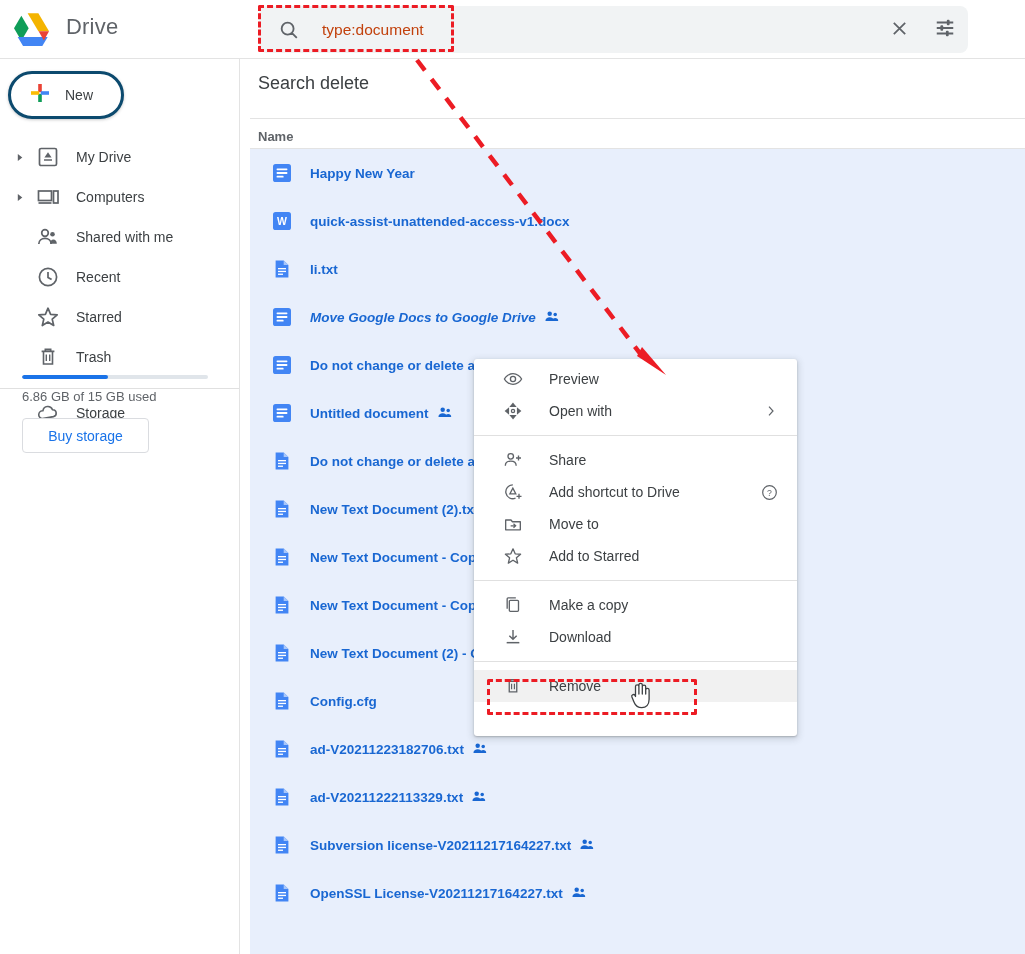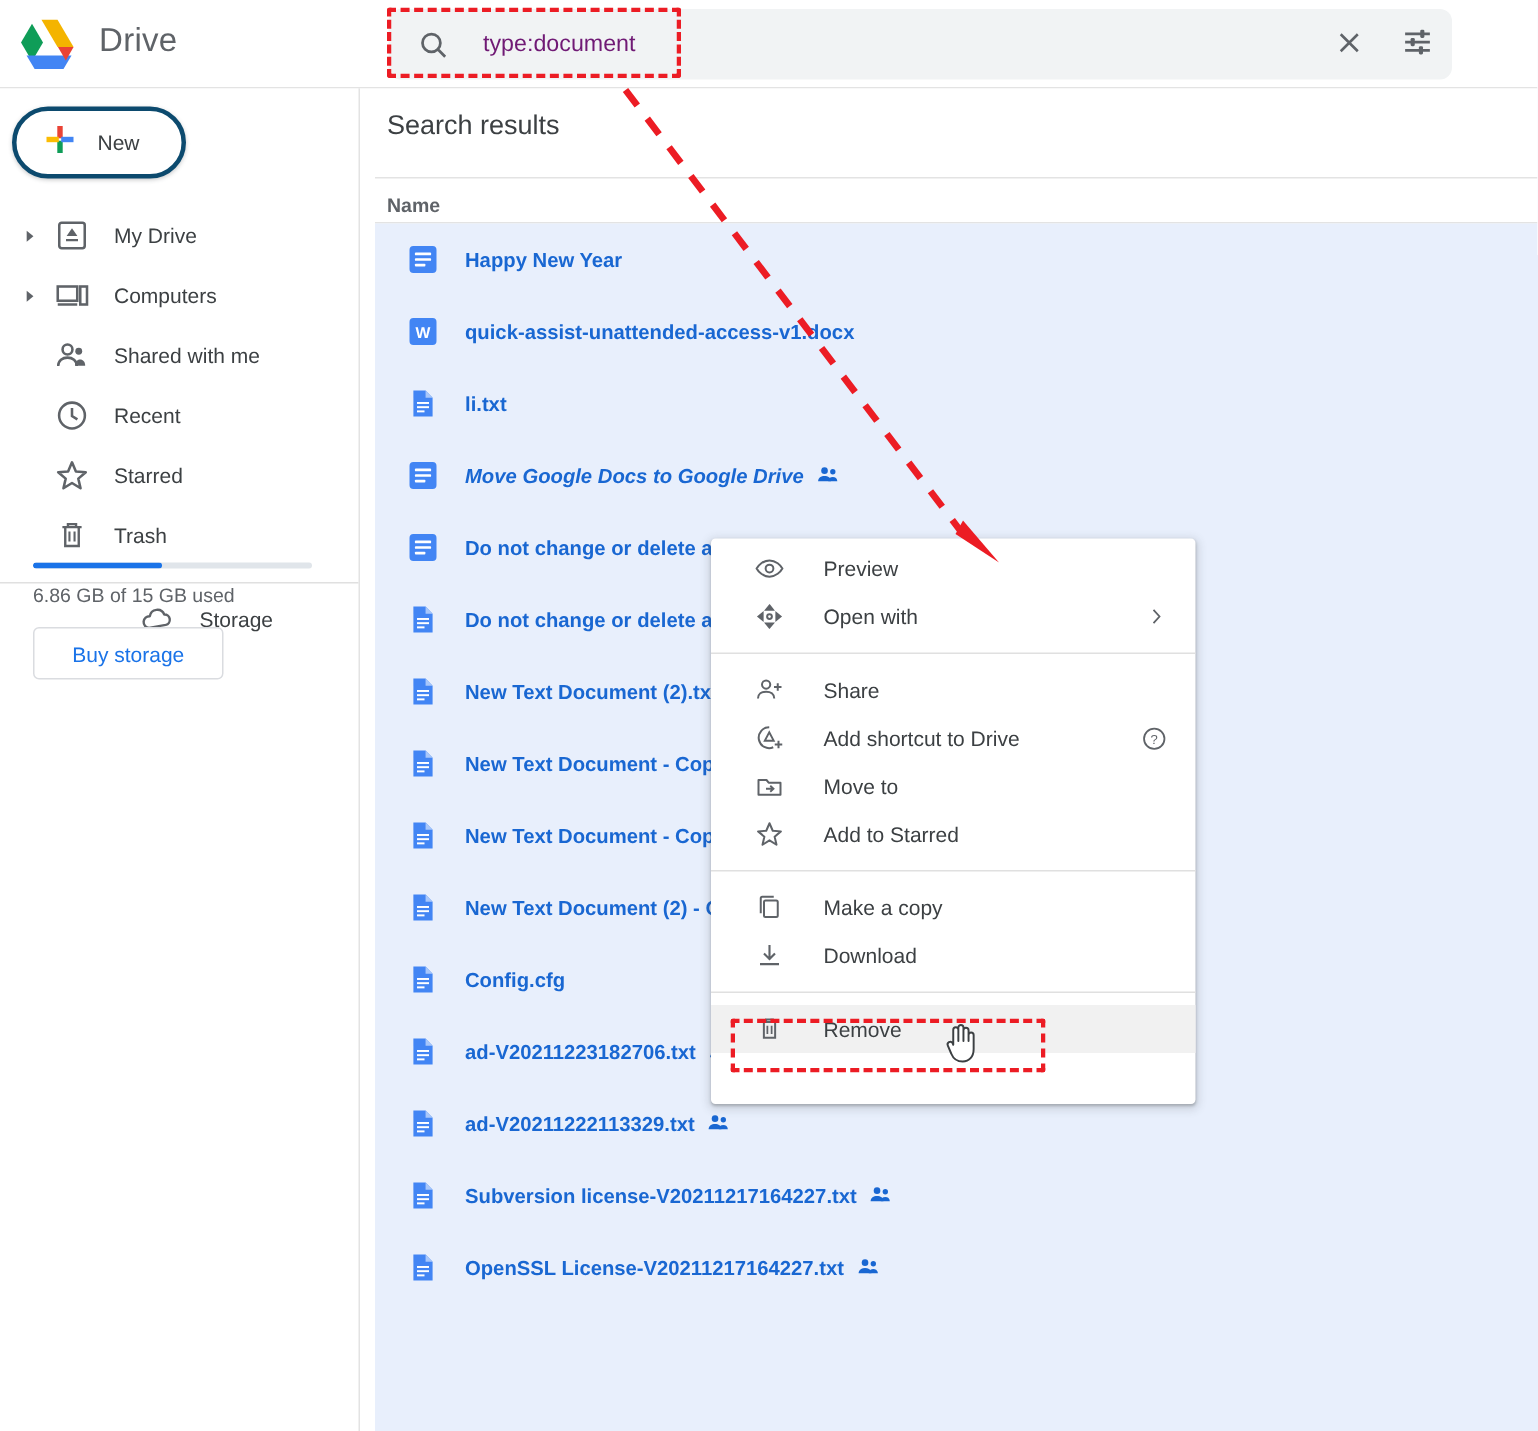--- a/index.html
+++ b/index.html
@@ -28,21 +28,21 @@
   .searchwrap {
     position: absolute; left: 259px; top: 6px;
     width: 709px; height: 47px;
     background: #f1f3f4; border-radius: 8px;
     display: flex; align-items: center;
   }
   .search-icon { margin-left: 19px; width: 22px; height: 22px; flex: none; }
   .search-input {
     flex: 1; border: none; outline: none; background: transparent;
     font-family: "Liberation Sans", sans-serif;
-    font-size: 15.5px; color: #701a75; margin-left: 22px; padding: 0;
+    font-size: 15.5px; color: #c2410c; margin-left: 22px; padding: 0;
   }
   .search-btn {
     width: 46px; height: 46px; flex: none; border: none; background: transparent;
     display: flex; align-items: center; justify-content: center; cursor: pointer;
   }
   .topbar-divider {
     position: absolute; left: 0; top: 58px; width: 1025px; height: 1px; background: #e3e3e3;
   }
 
   
@@ -61,21 +61,21 @@
     cursor: pointer; padding-left: 4px;
   }
   .nav-caret {
     width: 24px; display: flex; align-items: center; justify-content: center;
     margin-left: 4px; flex: none;
   }
   .nav-caret.empty { visibility: hidden; }
   .nav-icon { width: 24px; height: 24px; flex: none; margin-left: 4px; }
   .nav-label { font-size: 14px; color: #3c4043; margin-left: 16px; }
   .nav-sep { margin: 11px 0 0 0; height: 1px; background: #e0e0e0; width: 239px; }
-  .storage-row { height: 48px; display: flex; align-items: center; justify-content: center; }
+  .storage-row { height: 48px; display: flex; align-items: center; }
   .bar-track {
     position: absolute; left: 22px; top: 316px; width: 186px; height: 4px;
     background: #e0e5ea; border-radius: 2px; overflow: hidden;
   }
   .bar-fill { height: 4px; background: #1a73e8; border-radius: 2px; }
   .storage-text {
     position: absolute; left: 22px; top: 330px; font-size: 13px; color: #5f6368;
   }
   .buy-btn {
     position: absolute; left: 22px; top: 359px; width: 127px; height: 35px;
@@ -304,21 +304,21 @@
 
     <div class="bar-track">
       <div class="bar-fill" id="storage-fill" style="width: 46%; background: rgb(26, 115, 232);"></div>
     </div>
     <div class="storage-text">6.86 GB of 15 GB used</div>
     <button class="buy-btn">Buy storage</button>
   </div>
   <div class="sidebar-vrule"></div>
 
   <div class="main">
-    <div class="results-title">Search results</div>
+    <div class="results-title">Search delete</div>
     <div class="hrule-1"></div>
     <div class="col-name">Name</div>
     <div class="hrule-2"></div>
 
     <div class="filelist" id="filelist">
         <div class="file-row">
           <span class="file-icon"><svg viewBox="0 0 20 20" width="20" height="20">
               <rect x="1" y="1" width="18" height="18" rx="2.6" fill="#4285f4"></rect>
               <g fill="#fff">
                 <rect x="4.6" y="5.4" width="10.8" height="1.8" rx=".6"></rect>
@@ -367,20 +367,37 @@
         <div class="file-row">
           <span class="file-icon"><svg viewBox="0 0 20 20" width="20" height="20">
               <rect x="1" y="1" width="18" height="18" rx="2.6" fill="#4285f4"></rect>
               <g fill="#fff">
                 <rect x="4.6" y="5.4" width="10.8" height="1.8" rx=".6"></rect>
                 <rect x="4.6" y="9.1" width="10.8" height="1.8" rx=".6"></rect>
                 <rect x="4.6" y="12.8" width="7" height="1.8" rx=".6"></rect>
               </g>
             </svg></span>
           <span class="file-name" style="color: rgb(25, 103, 210);">Do not change or delete anything here</span>
+          <span class="shared-icon"><svg viewBox="0 0 18 18" width="16" height="16">
+              <circle cx="6.4" cy="5.4" r="2.5" fill="#1967d2"></circle>
+              <path d="M1.6 13.4c0-2.7 2.2-4 4.8-4s4.8 1.3 4.8 4z" fill="#1967d2"></path>
+              <circle cx="12.6" cy="6.2" r="2" fill="#1967d2"></circle>
+              <path d="M9.2 13.4c0-2.1 1.5-3.2 3.4-3.2s3.4 1.1 3.4 3.2z" fill="#1967d2"></path>
+            </svg></span>
+        </div>
+        <div class="file-row">
+          <span class="file-icon"><svg viewBox="0 0 20 20" width="20" height="20">
+              <rect x="1" y="1" width="18" height="18" rx="2.6" fill="#4285f4"></rect>
+              <g fill="#fff">
+                <rect x="4.6" y="5.4" width="10.8" height="1.8" rx=".6"></rect>
+                <rect x="4.6" y="9.1" width="10.8" height="1.8" rx=".6"></rect>
+                <rect x="4.6" y="12.8" width="7" height="1.8" rx=".6"></rect>
+              </g>
+            </svg></span>
+          <span class="file-name" style="color: rgb(25, 103, 210);">Untitled document</span>
           <span class="shared-icon"><svg viewBox="0 0 18 18" width="16" height="16">
               <circle cx="6.4" cy="5.4" r="2.5" fill="#1967d2"></circle>
               <path d="M1.6 13.4c0-2.7 2.2-4 4.8-4s4.8 1.3 4.8 4z" fill="#1967d2"></path>
               <circle cx="12.6" cy="6.2" r="2" fill="#1967d2"></circle>
               <path d="M9.2 13.4c0-2.1 1.5-3.2 3.4-3.2s3.4 1.1 3.4 3.2z" fill="#1967d2"></path>
             </svg></span>
         </div>
         <div class="file-row">
           <span class="file-icon"><svg viewBox="0 0 20 20" width="20" height="20">
               <path d="M3.6 1.4 h8.1 l4.7 4.7 V18.6 H3.6 Z" fill="#4285f4"></path>

